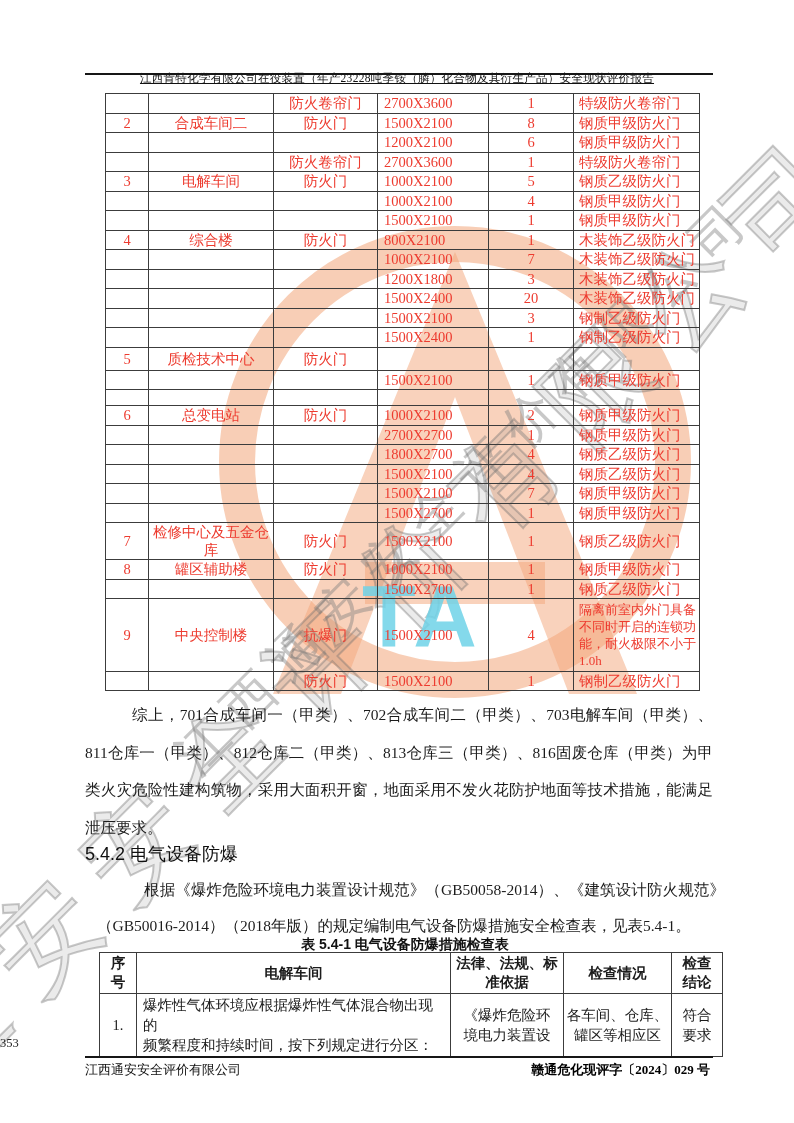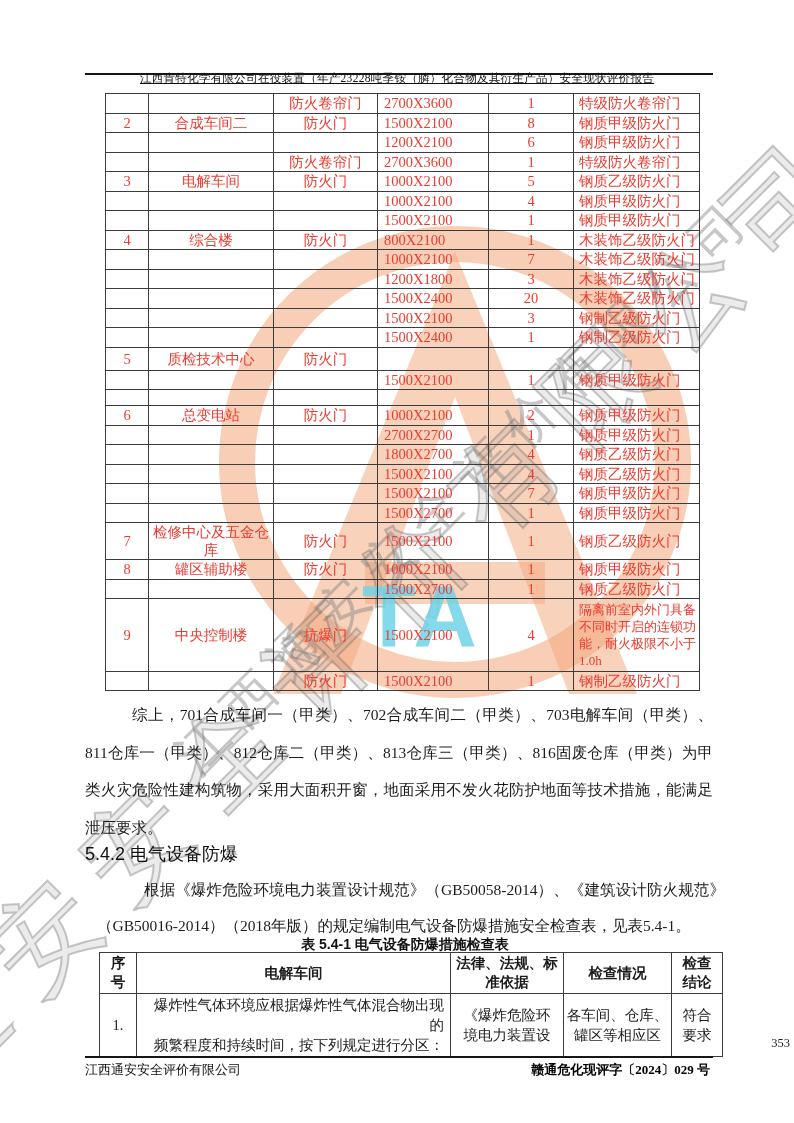--- a/index.html
+++ b/index.html
@@ -78,24 +78,24 @@
   #check-table{
     position:absolute;left:99px;top:952px;width:623px;
     font-size:14.5px;color:#1c1c1c;
   }
   #check-table th{
     text-align:center;font-weight:bold;line-height:19px;white-space:pre-line;padding:1px 2px;
   }
   #check-thead tr{height:40px;}
   #check-tbody tr{height:43px;}
   #check-table td{text-align:center;line-height:20px;white-space:pre-line;padding:1px 2px;}
-  #check-table td:nth-child(2){text-align:right;padding:1px 6px;}
+  #check-table td:nth-child(2){text-align:left;padding:1px 6px;}
 
   .page-number{
-    position:absolute;top:1036px;left:0;right:4px;text-align:right;
+    position:absolute;top:1036px;left:0;right:12px;text-align:left;
     font-size:12.5px;color:#222;
   }
   .footer-rule{position:absolute;top:1056px;left:85px;width:628px;border-top:2px solid #161616;}
   .footer-left{position:absolute;top:1061px;left:85px;font-size:13px;color:#111;}
   .footer-right{position:absolute;top:1061px;right:84px;font-size:13px;font-weight:bold;color:#000000;}
 </style>
 </head>
 <body>
 
 <div class="page">

